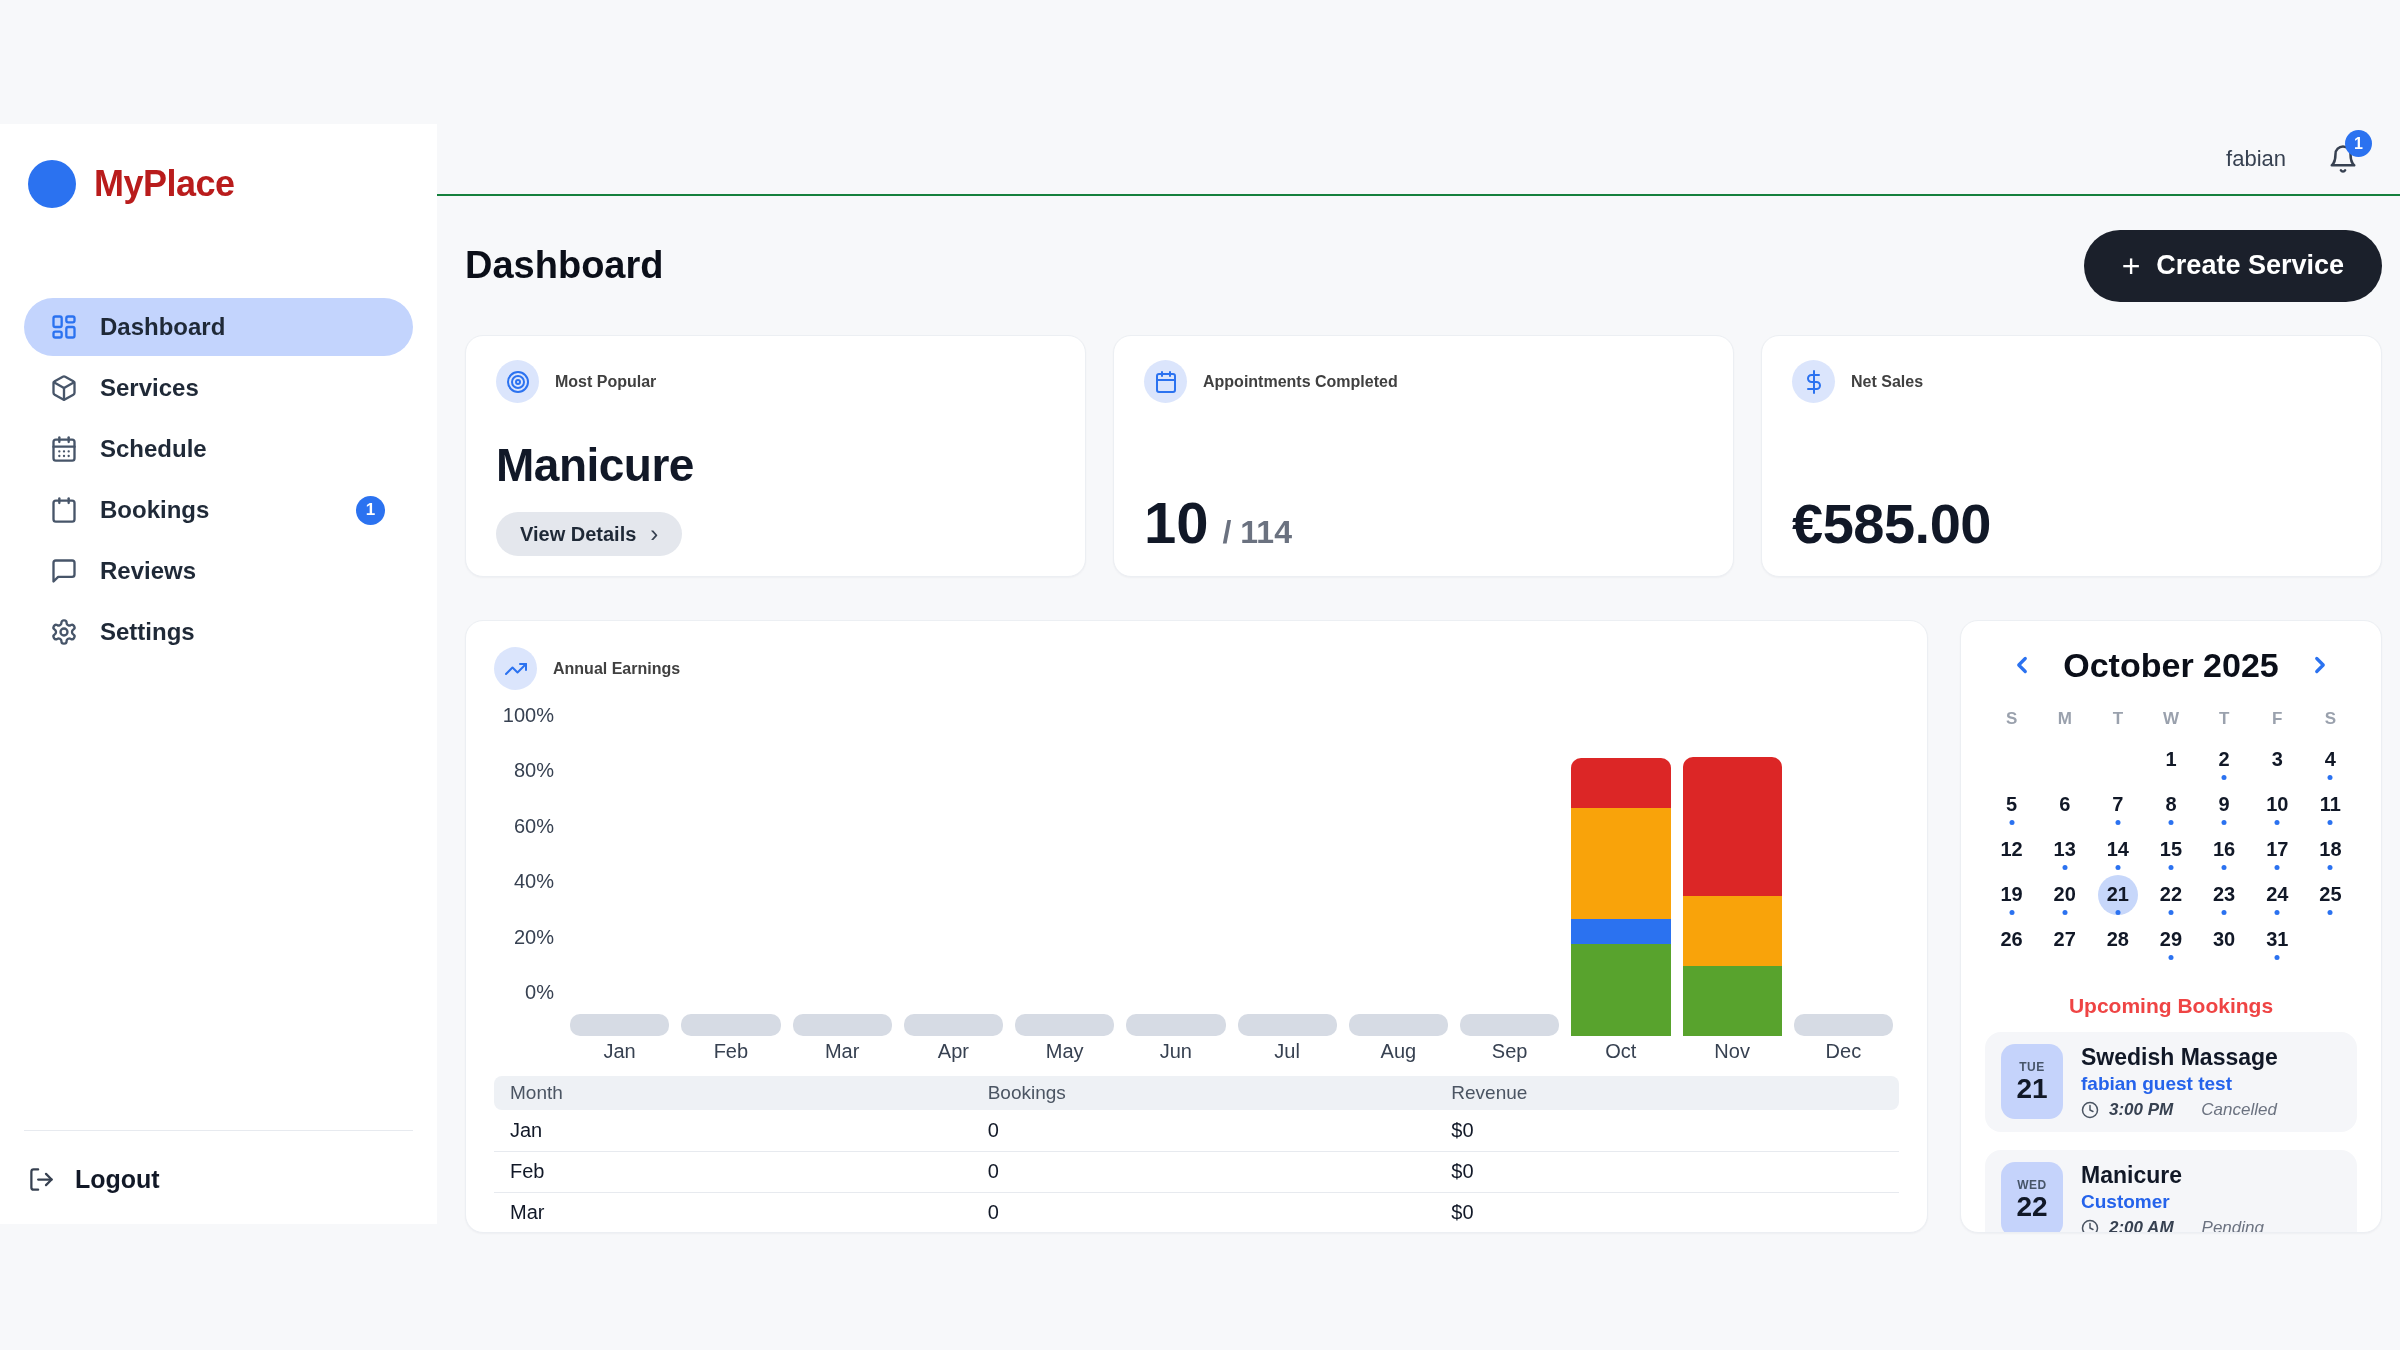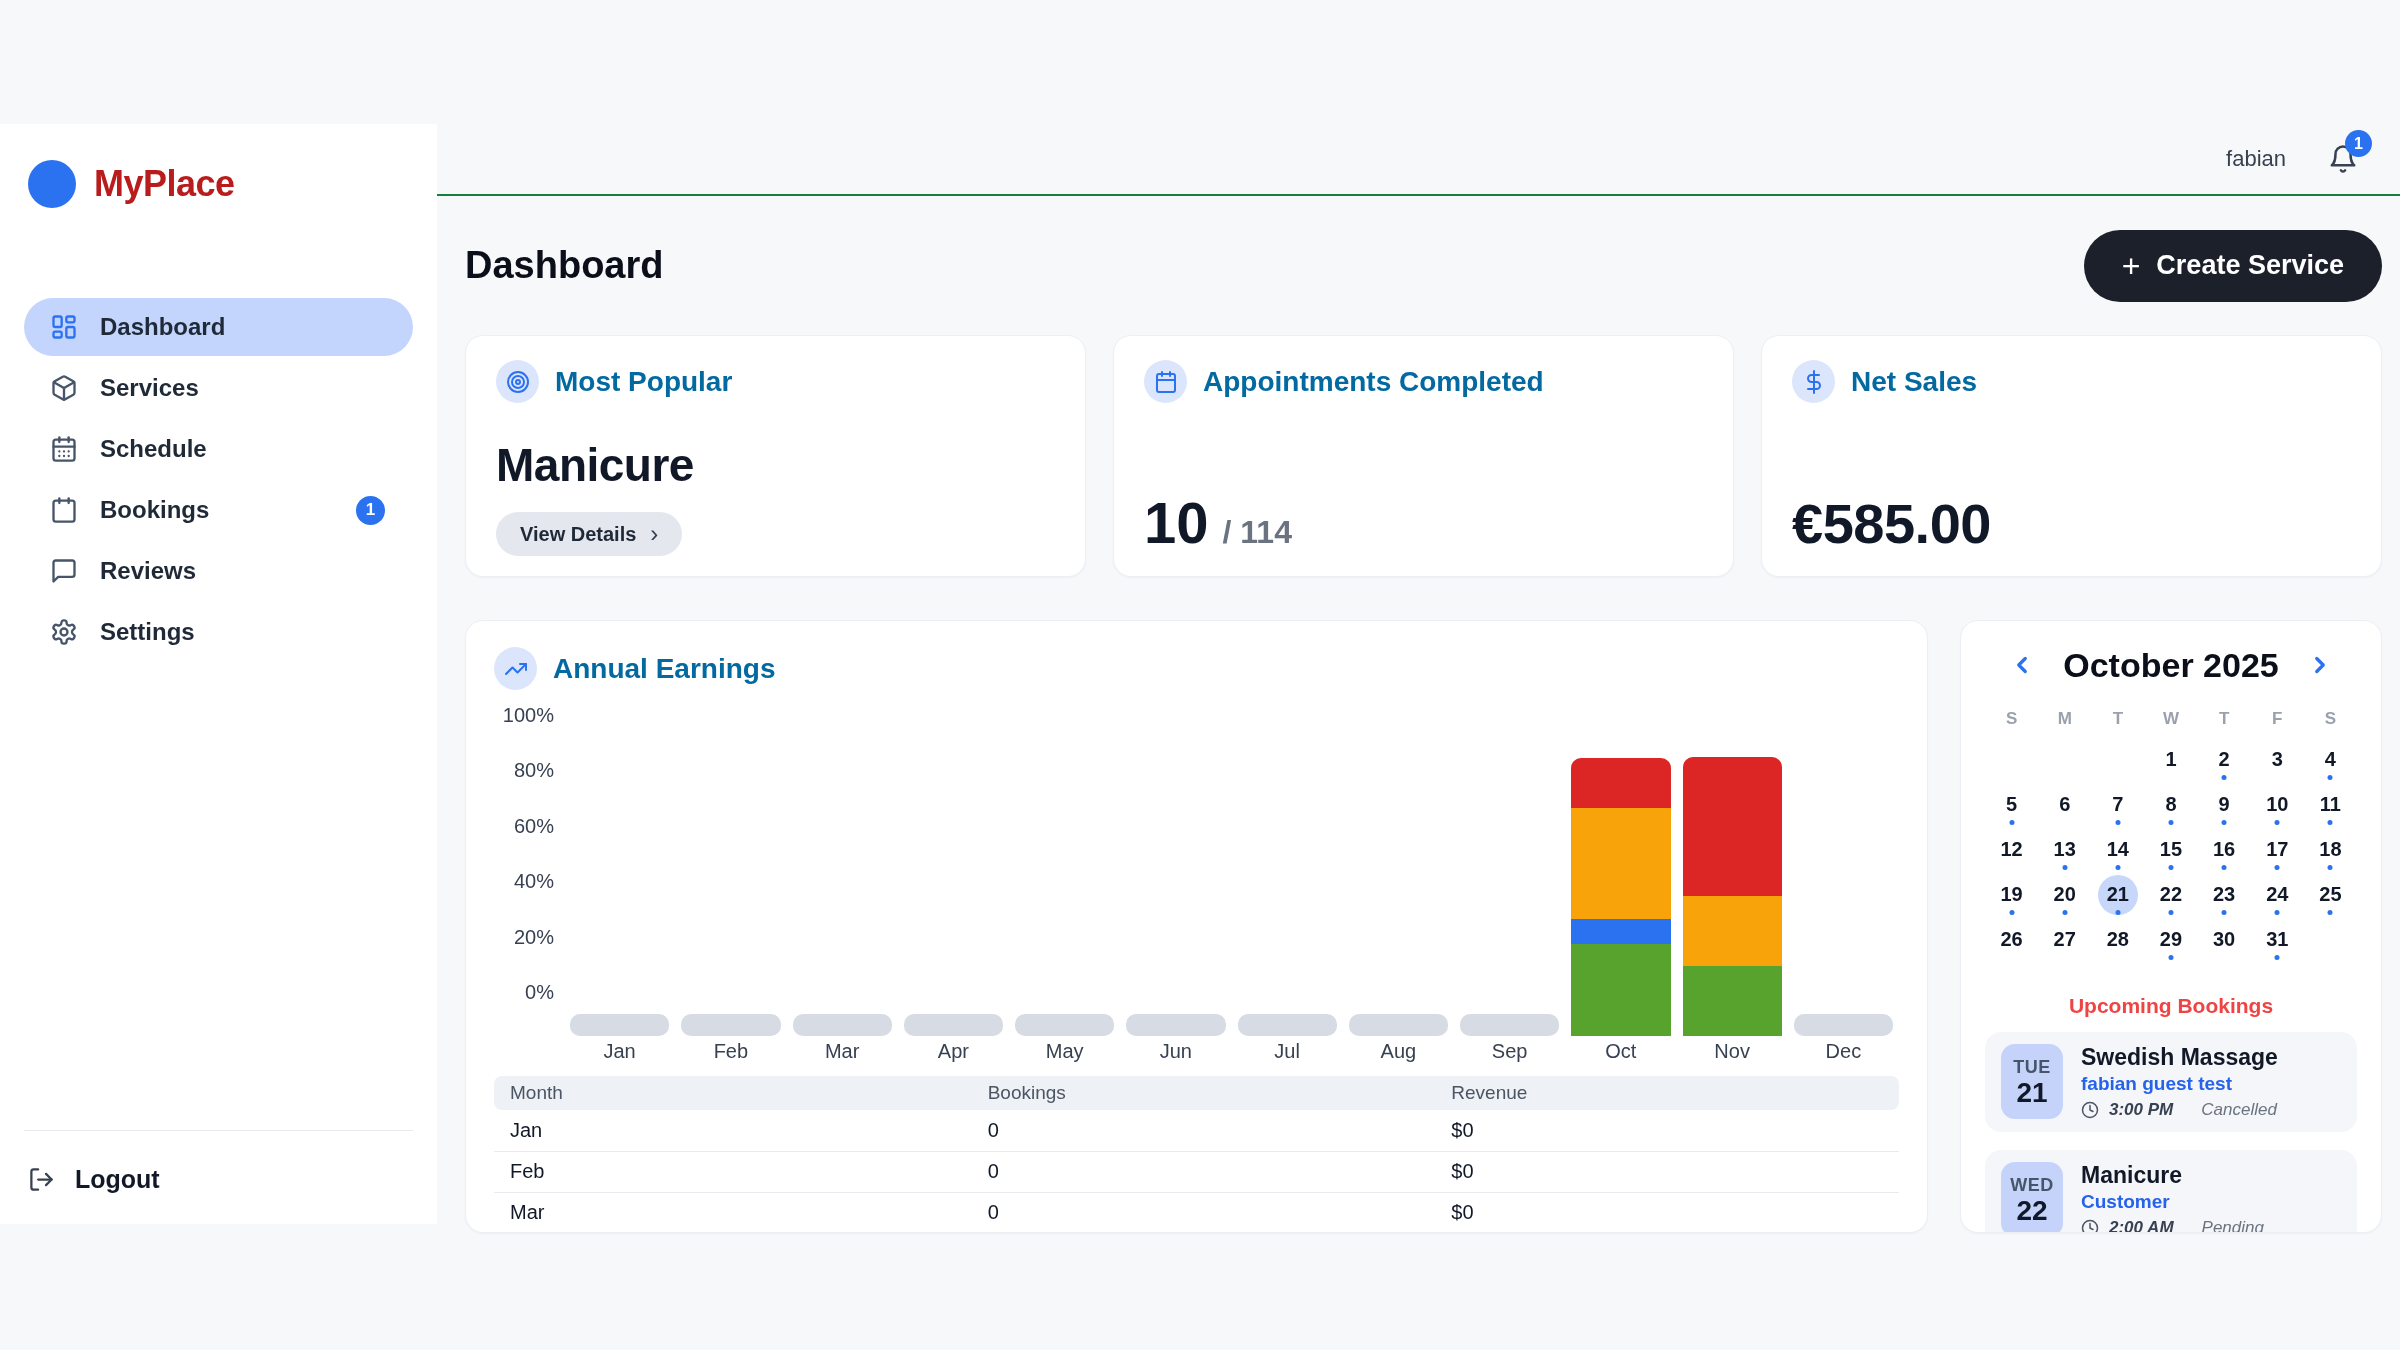--- a/index.html
+++ b/index.html
@@ -69,21 +69,21 @@
   .stat-card {
     flex: 1; height: 242px; background: #fff; border: 1px solid #eceff3; border-radius: 18px;
     padding: 24px 30px 20px; display: flex; flex-direction: column;
     box-shadow: 0 1px 2px rgba(16,24,40,0.04);
   }
   .card-head { display: flex; align-items: center; gap: 16px; }
   .icon-chip {
     width: 43px; height: 43px; border-radius: 50%; background: #dbe5fc;
     display: flex; align-items: center; justify-content: center; color: #2b72f0; flex: none;
   }
-  .card-label { font-size: 28px; font-weight: 700; color: #0369a1; }
+  .card-label { font-size: 16px; font-weight: 700; color: #404040; }
   .s-value-lg { margin-top: auto; font-size: 46px; font-weight: 800; letter-spacing: -0.5px; }
   .vd-btn {
     margin-top: 20px; align-self: flex-start; display: flex; align-items: center; gap: 14px;
     background: #e4e7ed; border: none; border-radius: 999px; height: 44px; padding: 0 24px;
     font-family: inherit; font-size: 20px; font-weight: 700; color: #1f2937; cursor: pointer;
   }
   .vd-btn .chev { font-size: 24px; font-weight: 400; color: #374151; }
   .fraction { margin-top: auto; display: flex; align-items: baseline; gap: 14px; }
   .frac-num { font-size: 58px; font-weight: 800; }
   .frac-total { font-size: 32px; font-weight: 600; color: #6b7280; }
@@ -142,21 +142,21 @@
     width: 5px; height: 5px; border-radius: 50%; background: #2b72f0; }
   .up-title { margin-top: 32px; font-size: 21px; font-weight: 700; color: #ef4444; text-align: center; }
   .bookings { margin-top: 14px; display: flex; flex-direction: column; gap: 18px; }
   .booking-item {
     background: #f5f6f9; border-radius: 16px; padding: 12px 16px; display: flex; gap: 18px; cursor: pointer;
   }
   .date-chip {
     width: 62px; height: 75px; border-radius: 14px; background: #c5d3fb; flex: none;
     display: flex; flex-direction: column; align-items: center; justify-content: center; gap: 1px;
   }
-  .chip-day { font-size: 18px; font-weight: 700; color: #475569; letter-spacing: 0.5px; }
+  .chip-day { font-size: 12px; font-weight: 700; color: #475569; letter-spacing: 0.5px; }
   .chip-date { font-size: 28px; font-weight: 800; color: #111827; line-height: 1; }
   .bk-service { font-size: 23px; font-weight: 800; color: #111827; }
   .bk-customer { font-size: 19px; font-weight: 600; color: #2563eb; margin-top: 2px; cursor: pointer; }
   .bk-meta { display: flex; align-items: center; gap: 10px; margin-top: 5px; color: #4b5563; font-style: italic; }
   .bk-time { font-size: 17px; font-weight: 600; color: #374151; }
   .bk-status { font-size: 17px; color: #6b7280; margin-left: 18px; }
 </style>
 </head>
 <body>
 

